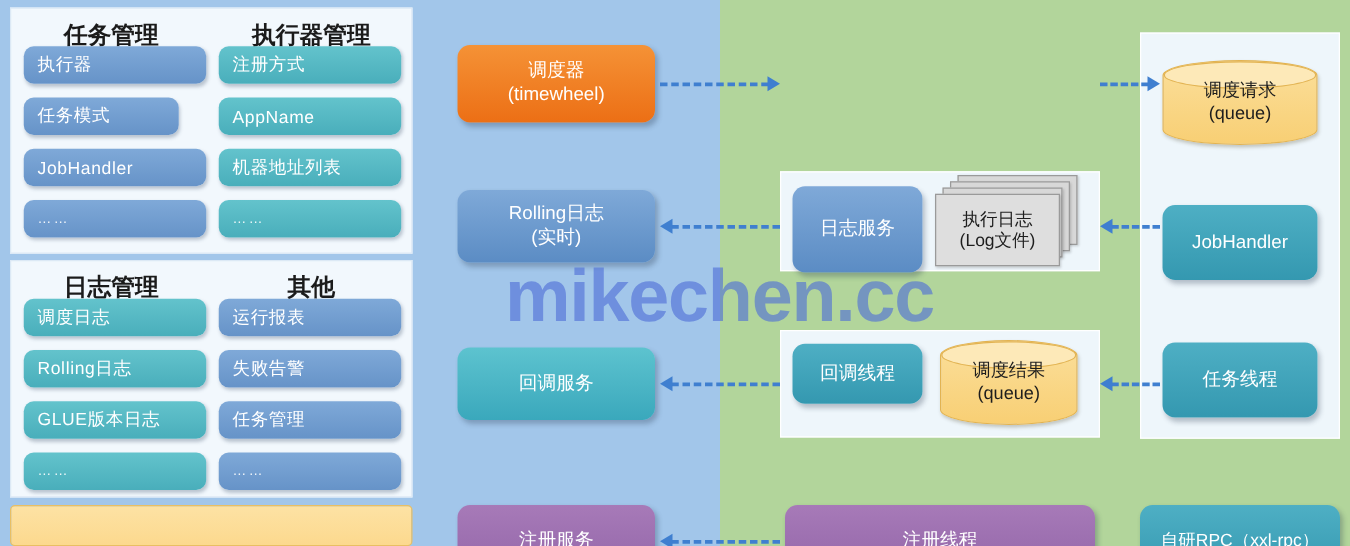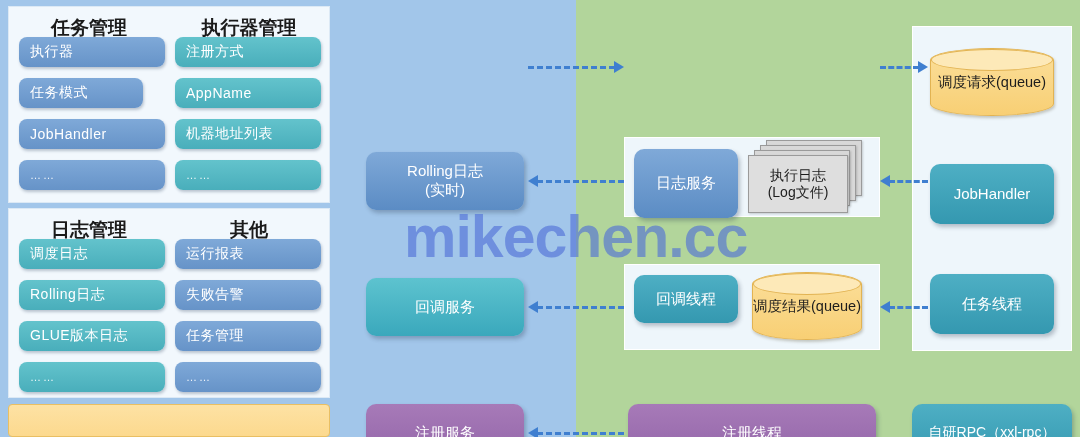--- a/index.html
+++ b/index.html
@@ -76,20 +76,21 @@
   .box.teal-d { background: linear-gradient(180deg,#4eafc4 0%,#3498b0 100%); }
   .box.purple { background: linear-gradient(180deg,#a77ab8 0%,#9265a8 100%); }
 
   
   .cylinder {
     position: absolute;
     background: linear-gradient(180deg,#fbdf9b 0%,#f8cf74 100%);
     border: 1px solid #e2b352;
     border-radius: 50% / 18%;
     display: flex;
+    flex-direction: column;
     align-items: center;
     justify-content: center;
     text-align: center;
     color: #1d1d1d;
     font-size: 14.5px;
     line-height: 1.25;
     box-shadow: 1px 2px 3px rgba(60,50,20,.25);
   }
   .cylinder::before {
     content: "";
@@ -233,20 +234,24 @@
     <div class="pill blue" style="left:166px; top:112px; width:146px;">
         <span>任务管理</span>
       </div>
     <div class="pill blue" style="left:166px; top:153px; width:146px;">
         <span class="dots">……</span>
       </div>
   </div>
 
   <div id="bottom-bar"></div>
 
+  <div class="box orange" style="left:366px; top:36px; width:158px; height:62px;">
+    <span>调度器</span>
+    <span>(timewheel)</span>
+  </div>
 
   <div class="box blue" style="left:366px; top:152px; width:158px; height:58px;">
     <span>Rolling日志</span>
     <span>(实时)</span>
   </div>
 
   <div class="box teal" style="left:366px; top:278px; width:158px; height:58px;">
     <span>回调服务</span>
   </div>
 

